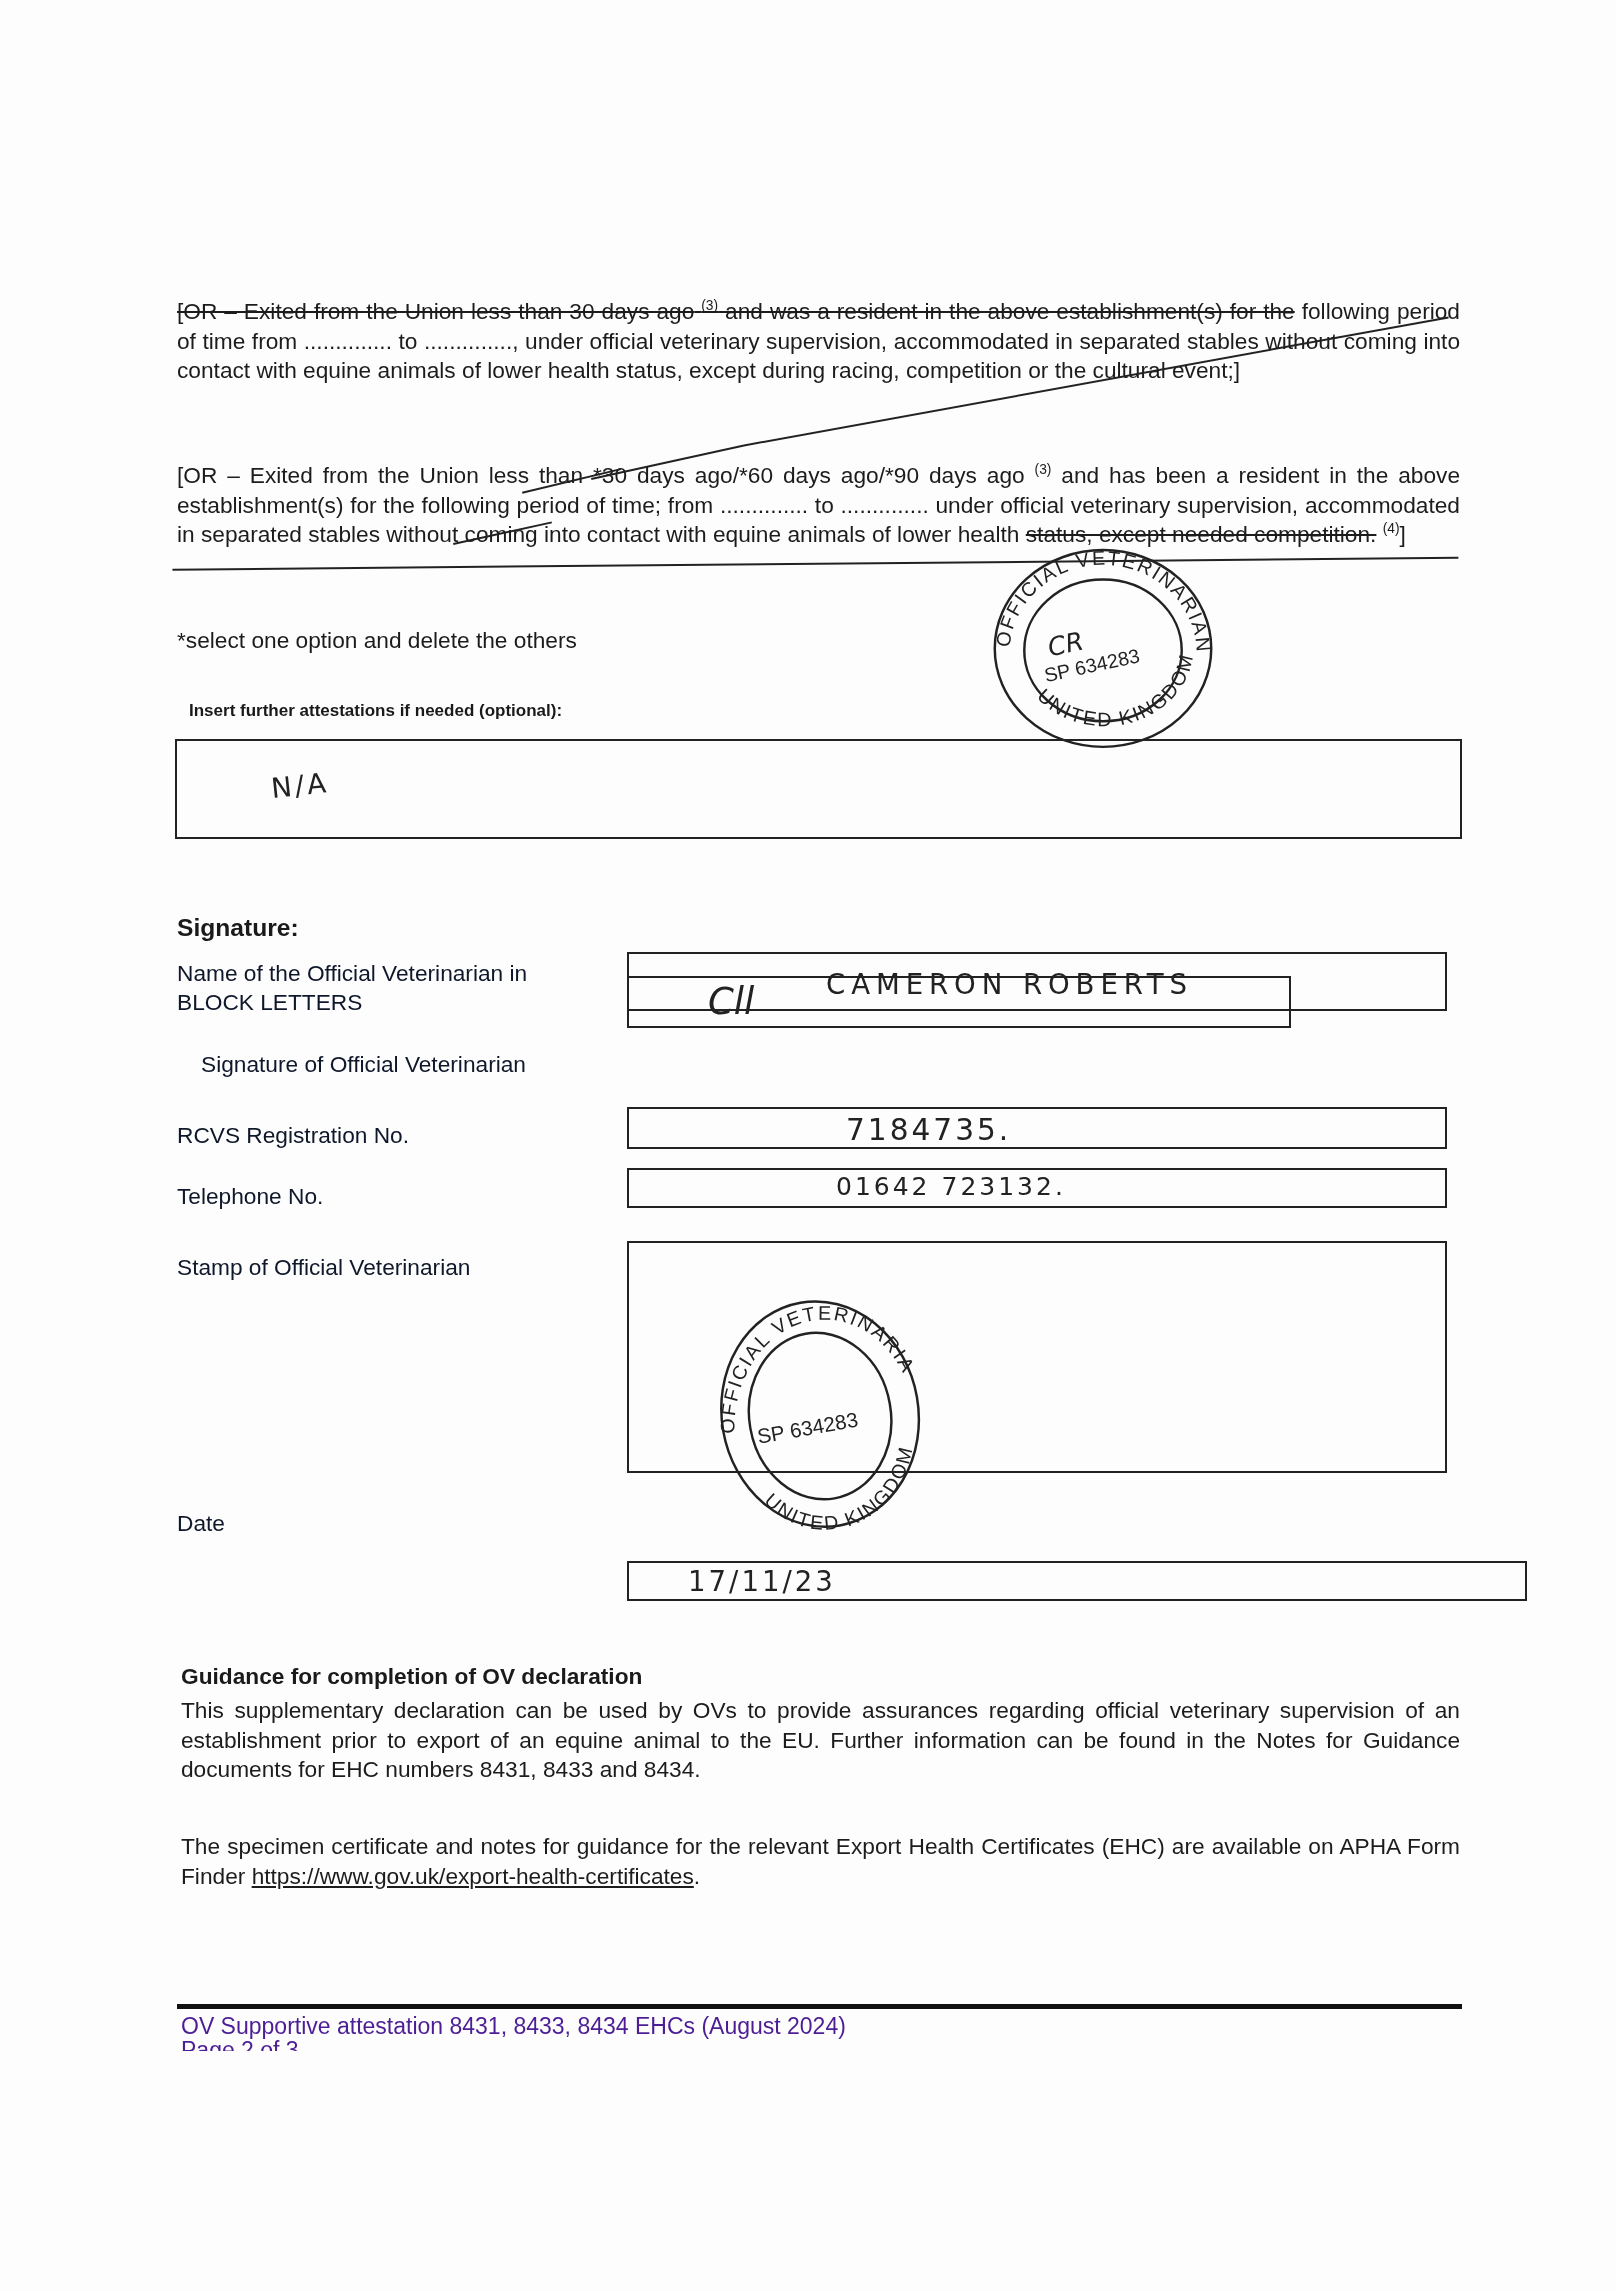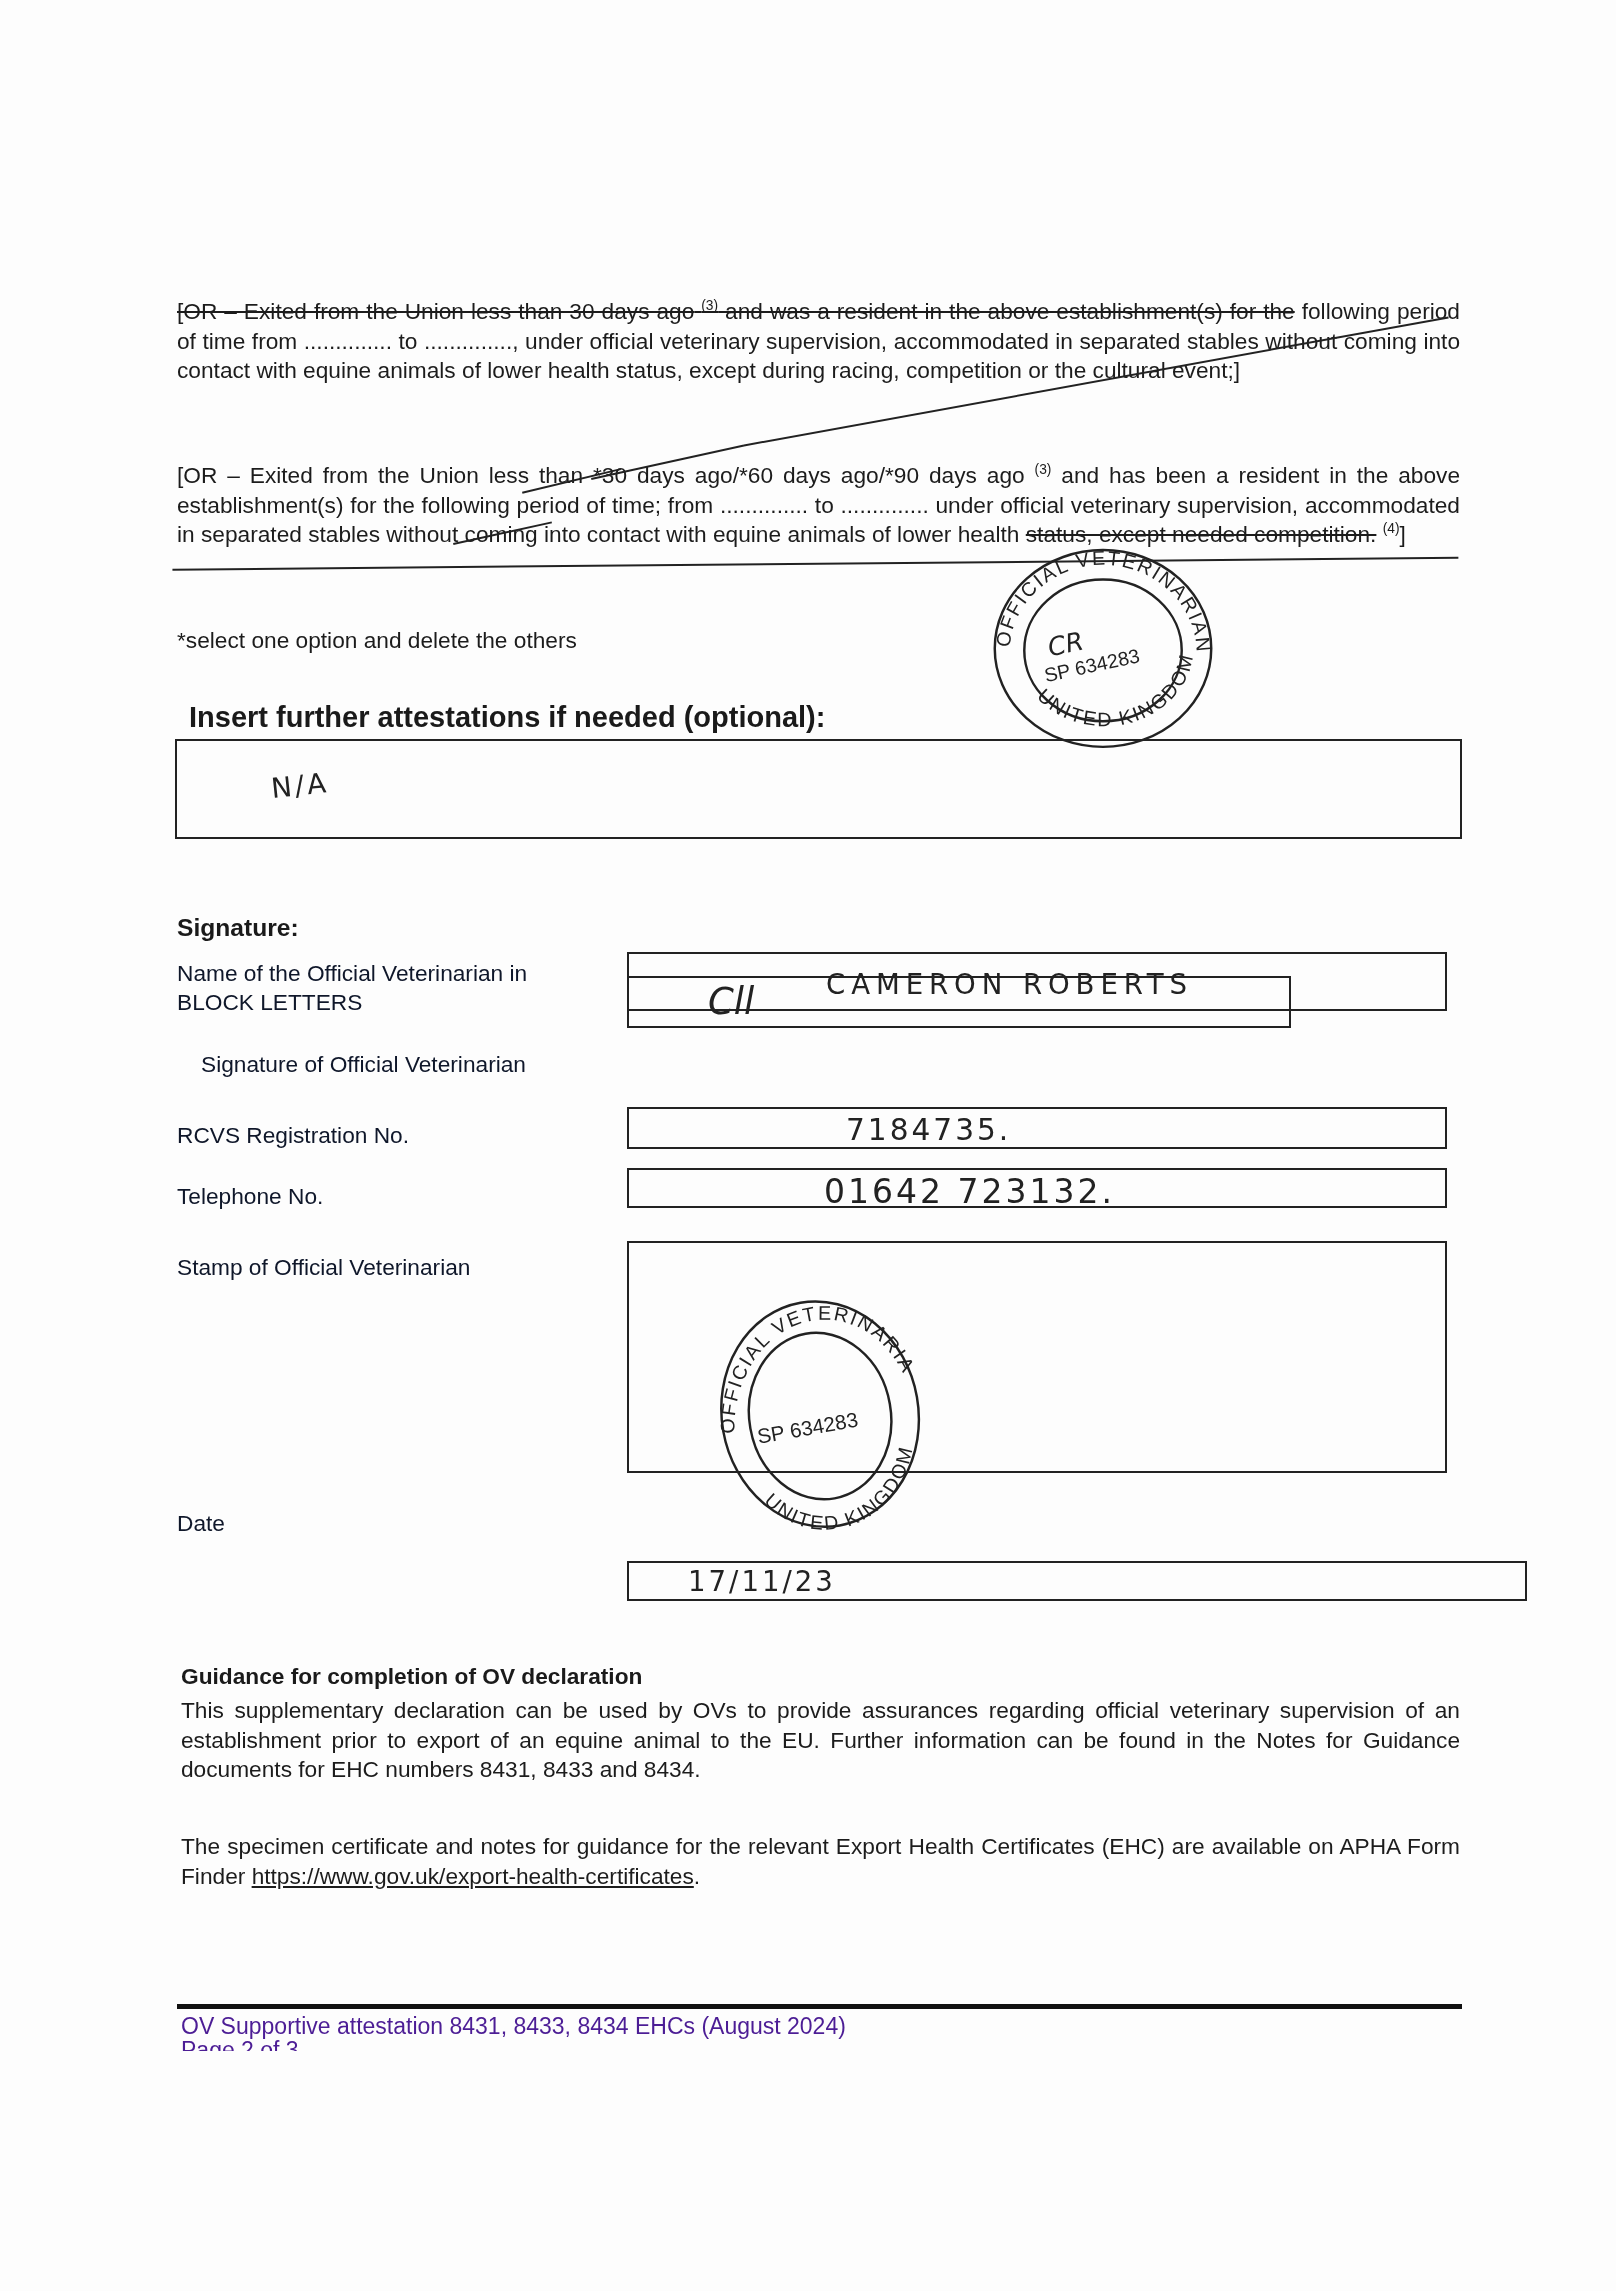--- a/index.html
+++ b/index.html
@@ -39,21 +39,21 @@
     .select-note {
       position: absolute;
       left: 177px;
       top: 627px;
       font-size: 22.7px;
       color: #1c1c1c;
     }
     .section-heading {
       position: absolute;
       font-weight: bold;
-      font-size: 29px;
+      font-size: 17px;
       color: #1a1a1a;
     }
     .box {
       position: absolute;
       border: 2px solid #222;
       box-sizing: border-box;
       background: transparent;
     }
     .handwriting {
       position: absolute;
@@ -155,21 +155,21 @@
     <span class="handwriting" style="left:79px;top:2px;font-size:37px;font-style:italic;letter-spacing:0;">Cll</span>
   </div>
 
   <div class="label" style="top:1121px;">RCVS Registration No.</div>
   <div class="box" style="left:627px;top:1107px;width:820px;height:42px;">
     <span class="handwriting" style="left:217px;top:3.9px;font-size:29.6px;">7184735.</span>
   </div>
 
   <div class="label" style="top:1182px;">Telephone No.</div>
   <div class="box" style="left:627px;top:1168px;width:820px;height:40px;">
-    <span class="handwriting" style="left:195px;top:2px;font-size:33px;">01642 723132.</span>
+    <span class="handwriting" style="left:207px;top:2px;font-size:25px;">01642 723132.</span>
   </div>
 
   <div class="label" style="top:1253px;">Stamp of Official Veterinarian</div>
   <div class="box" style="left:627px;top:1241px;width:820px;height:232px;"></div>
 
   <div class="label" style="top:1509px;">Date</div>
   <div class="box" style="left:627px;top:1561px;width:900px;height:40px;">
     <span class="handwriting" style="left:59px;top:2px;font-size:27.6px;">17/11/23</span>
   </div>
 

